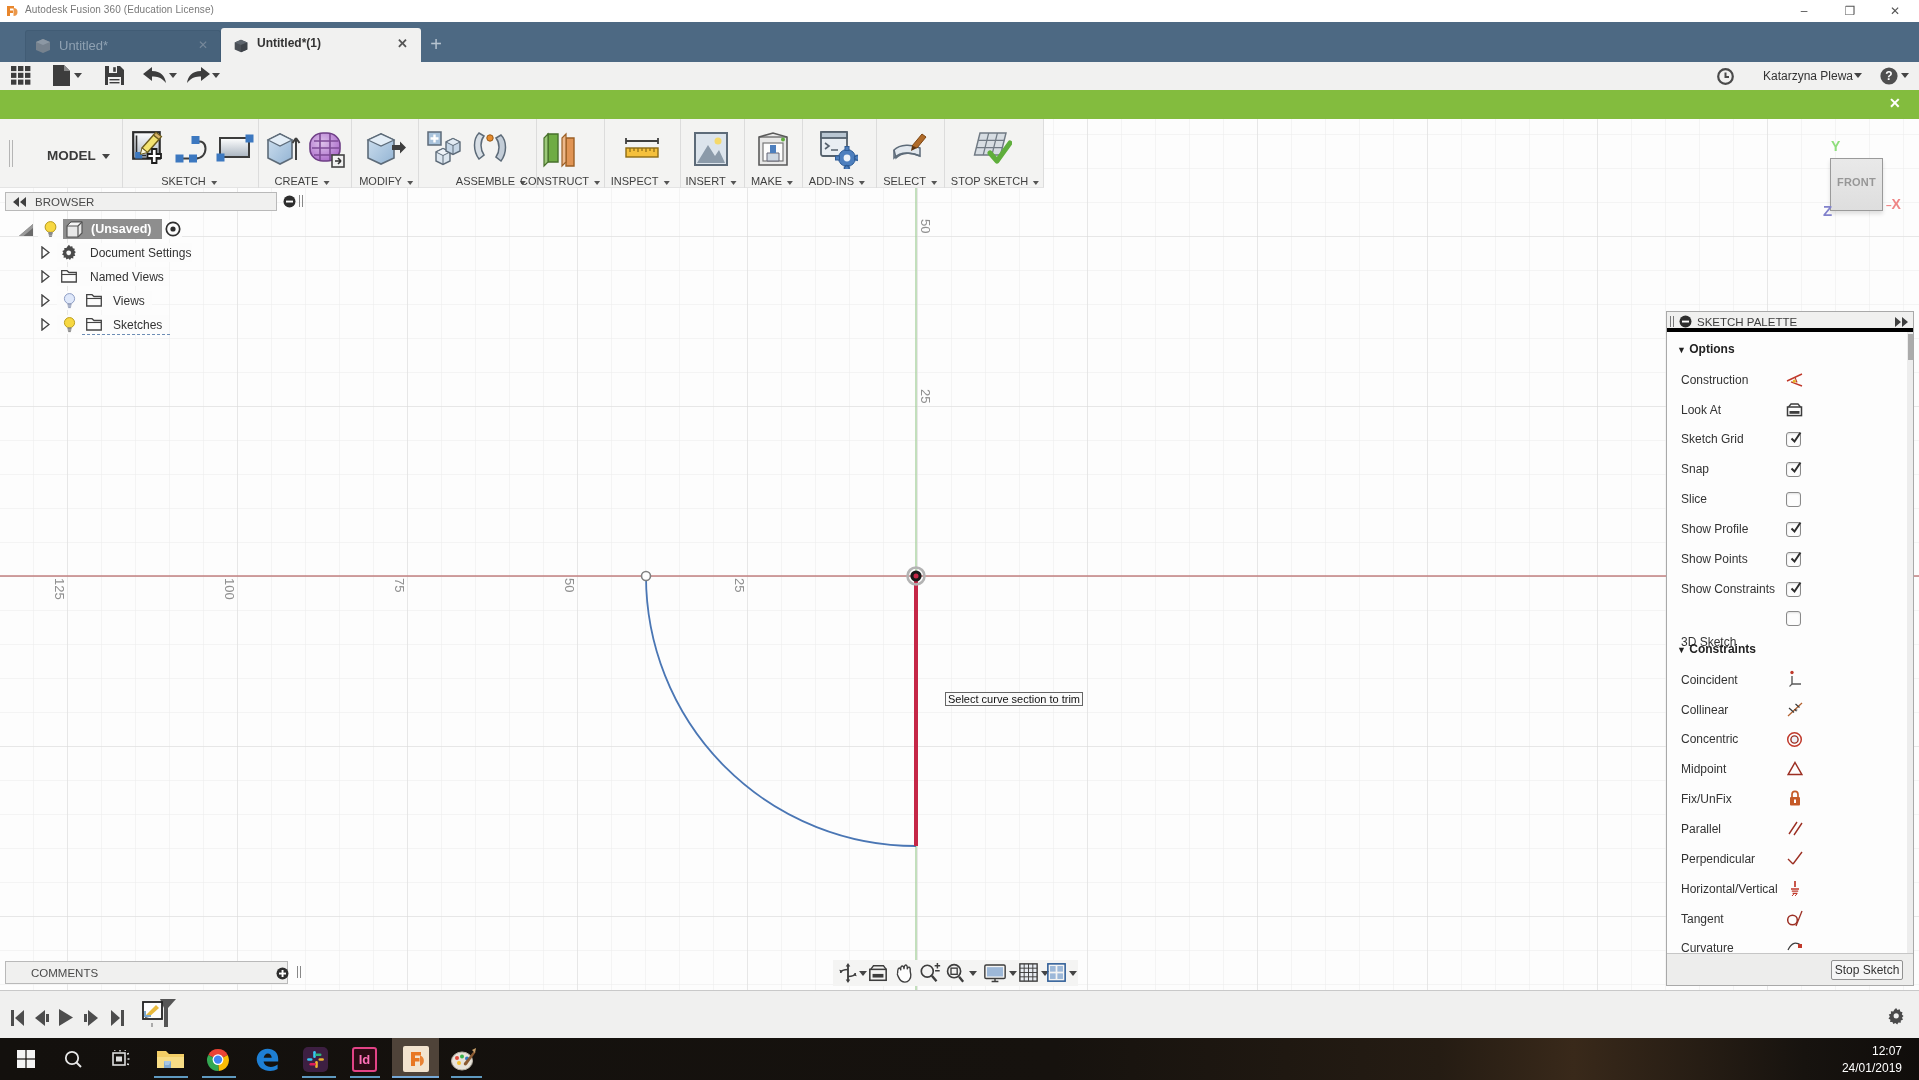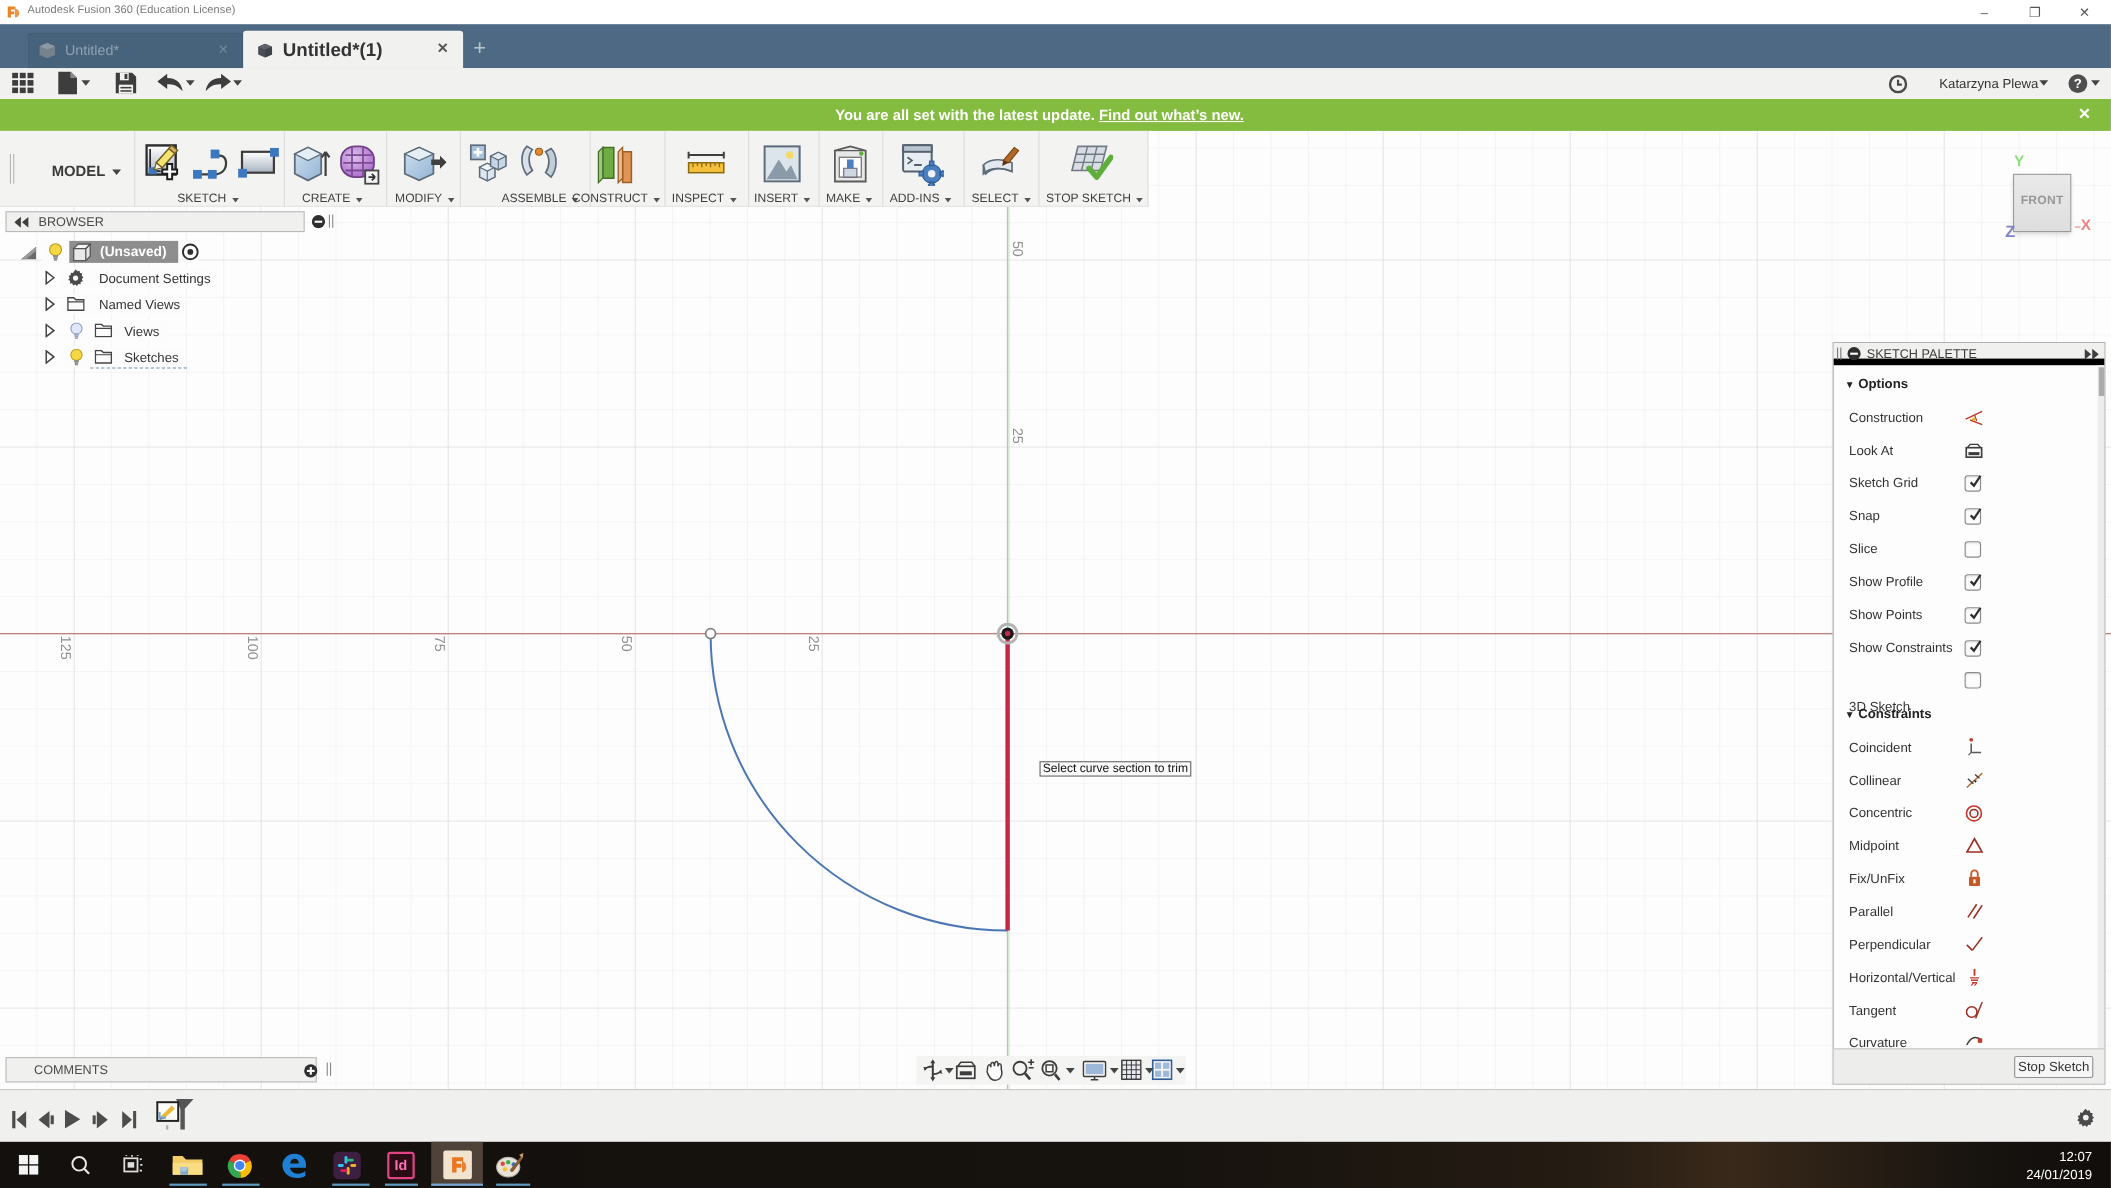--- a/index.html
+++ b/index.html
@@ -37,21 +37,21 @@
 
 
 .panelhead { background:#f0f0ef; border:1px solid #b9b9b9; font-size:11.5px; color:#4a4a4a; }
 
 
 #browser { left:0; top:190px; }
 .trow { position:absolute; font-size:12px; color:#333; white-space:nowrap; }
 
 
 #palette { left:1666px; top:311px; width:248px; height:675px; background:#fdfdfd; border:1px solid #a9a9a9; }
-#palhead { left:0; top:0; width:246px; height:20px; background:#f0f0ef; border-bottom:6px solid #000000; }
+#palhead { left:0; top:0; width:246px; height:20px; background:#f0f0ef; border-bottom:4px solid #000000; }
 .palsec { position:absolute; left:10px; font-size:12px; font-weight:bold; color:#222; }
 .palrow { position:absolute; left:14px; font-size:12px; color:#333; white-space:nowrap; }
 .cb { position:absolute; left:119px; width:15px; height:15px; border:1px solid #8a8a8a; border-radius:3px; background:#fdfdfd; box-shadow:inset 0 1px 2px rgba(0,0,0,0.12); }
 .cb svg { position:absolute; left:1px; top:-2px; }
 #palfoot { left:0; top:641px; width:246px; height:32px; background:#ededec; border-top:1px solid #c6c6c6; }
 #stopbtn { left:164px; top:6px; width:72px; height:20px; background:#f6f6f6; border:1px solid #919191; border-radius:2px; font-size:12px; color:#333; text-align:center; line-height:18px; }
 
 
 #statusbar { left:0; top:990px; width:1919px; height:48px; background:#f0f0ef; border-top:1px solid #c9c9c9; }
 #navbar { left:833px; top:960px; width:245px; height:26px; background:#f4f4f3; }
@@ -129,21 +129,21 @@
       </svg>
       <div class="abs" style="left:33px; top:7px; font-size:13px; color:#8fa1b2;">Untitled*</div>
       <div class="abs" style="left:172px; top:7px; font-size:12px; color:#76889a;">✕</div>
     </div>
     <div class="abs" id="tab2">
       <svg class="abs" style="left:11px;top:9px" width="18" height="18" viewBox="0 0 20 20">
         <path d="M3 6 L10 3 L17 6 L17 14 L10 17 L3 14 Z" fill="#4a4f55"></path>
         <path d="M3 6 L10 9 L17 6 L10 3 Z" fill="#5d646c"></path>
         <path d="M10 9 L17 6 L17 14 L10 17 Z" fill="#3e4349"></path>
       </svg>
-      <div class="abs" style="left:36px; top:8px; font-size:17px; font-weight:bold; color:#333;">Untitled*(1)</div>
+      <div class="abs" style="left:36px; top:8px; font-size:12px; font-weight:bold; color:#333;">Untitled*(1)</div>
       <div class="abs" style="left:176px; top:8px; font-size:13px; color:#555; font-weight:bold;">✕</div>
     </div>
     <div class="abs" id="tabplus">+</div>
   </div>
 
   <div class="abs" id="qat">
     <svg class="abs" style="left:11px;top:4px" width="20" height="19" viewBox="0 0 20 19">
       <g fill="#3d3d3d">
         <rect x="0" y="0" width="5.4" height="5.1"></rect>
           <rect x="7" y="0" width="5.4" height="5.1"></rect>
@@ -184,21 +184,20 @@
     <div class="abs" style="left:1763px; top:7px; font-size:12px; color:#333;">Katarzyna Plewa</div>
     <div class="abs ddarrow" style="left:1854px; top:11px;"></div>
     <svg class="abs" style="left:1880px;top:5px" width="18" height="18" viewBox="0 0 18 18">
       <circle cx="9" cy="9" r="8.6" fill="#4f4f4f"></circle>
       <text x="9" y="13.2" font-size="12" font-weight="bold" fill="#fff" text-anchor="middle" font-family="Liberation Sans">?</text>
     </svg>
     <div class="abs ddarrow" style="left:1901px; top:11px;"></div>
   </div>
 
   <div class="abs" id="banner">
-    <div class="abs" id="bannertext">You are all set with the latest update. <span style="text-decoration:underline">Find out what’s new.</span></div>
     <div class="abs" style="left:1889px; top:5px; font-size:14px; font-weight:bold;">✕</div>
   </div>
 
   <div class="abs" id="ribbon">
     <div class="abs" style="left:9px; top:21px; width:1px; height:27px; background:#b5b5b5;"></div>
     <div class="abs" style="left:12px; top:21px; width:1px; height:27px; background:#b5b5b5;"></div>
     <div class="abs" style="left:47px; top:29px; font-size:13.5px; font-weight:bold; color:#3a3a3a;">MODEL</div>
     <div class="abs ddarrow" style="left:102px; top:35px;"></div>
     <div class="abs rsep" style="left:122px"></div>
     <div class="abs rsep" style="left:258px"></div>

